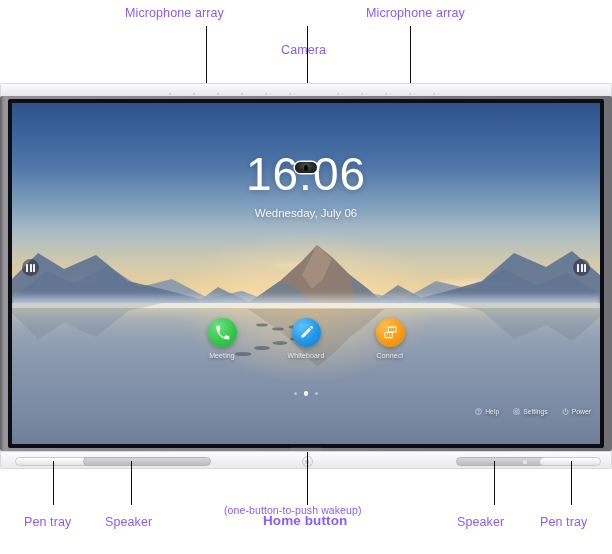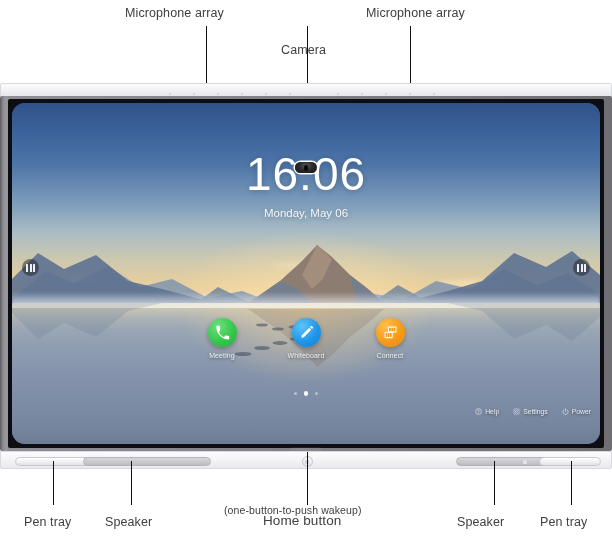--- a/index.html
+++ b/index.html
@@ -4,21 +4,21 @@
 <style>
   html,body{margin:0;padding:0;}
   body{
     width:612px;height:554px;background:#ffffff;
     font-family:"Liberation Sans", sans-serif;
     color:#1a1a1a;overflow:hidden;position:relative;
   }
   .stage{position:absolute;left:0;top:0;width:612px;height:554px;}
 
   
-  .callout{position:absolute;font-size:12.5px;color:#404040;white-space:nowrap;letter-spacing:.1px;}
+  .callout{position:absolute;font-size:12.5px;color:#8b5cf6;white-space:nowrap;letter-spacing:.1px;}
   .callout.sub{font-size:10.5px;}
   .leader{position:absolute;width:1px;background:#101010;}
 
   
   .device{position:absolute;left:0;top:83px;width:612px;height:386px;}
 
   .top-bezel{
     position:absolute;left:0;top:0;width:612px;height:14px;
     background:linear-gradient(180deg,#fbfbfd 0%,#f1f1f5 55%,#e6e6ec 100%);
     border:1px solid #d9d9e0;box-sizing:border-box;border-radius:2px 2px 0 0;
@@ -44,21 +44,21 @@
     background:linear-gradient(90deg,#5c5c60 0%,#8a8a8f 3px,#9a9aa0 6px,#8e8e94 9px,#6e6e73 100%);
     border-radius:2px;
     box-sizing:border-box;
   }
   .panel-inner{
     position:absolute;left:8px;top:3px;width:596px;height:349px;
     background:#0d0d14;border-radius:2px;box-sizing:border-box;padding:4px;
   }
   .screen{
     position:absolute;left:12px;top:7px;width:588px;height:341px;
-    overflow:hidden;background:#2e4f80;border-radius:13px;
+    overflow:hidden;background:#2e4f80;
   }
 
   
   .wp{position:absolute;inset:0;}
   .sky{
     position:absolute;left:0;top:0;width:100%;height:61%;
     background:linear-gradient(180deg,
       #2f5389 0%,
       #3b629a 14%,
       #4f76a8 30%,
@@ -279,21 +279,21 @@
               <ellipse cx="285" cy="236" rx="7" ry="1.8"></ellipse>
               <ellipse cx="268" cy="240" rx="7.5" ry="1.9"></ellipse>
               <ellipse cx="250" cy="245" rx="8" ry="2"></ellipse>
               <ellipse cx="231" cy="251" rx="8.5" ry="2.1"></ellipse>
             </g>
           </svg>
         </div>
 
         <div class="clock-wrap">
           <div class="clock">16:06</div>
-          <div class="clock-date">Monday, May 06</div>
+          <div class="clock-date">Wednesday, July 06</div>
         </div>
 
         <div class="side-widget left">
           <span class="grid-glyph">
               <i></i>
               <i></i>
               <i></i>
             </span>
         </div>
         <div class="side-widget right">
@@ -393,21 +393,21 @@
 
   </div>
 
   <div class="leader" style="left:52.5px;top:461px;height:44px;"></div>
   <div class="callout" style="left:24px;top:515px;">Pen tray</div>
 
   <div class="leader" style="left:130.5px;top:461px;height:44px;"></div>
   <div class="callout" style="left:105px;top:515px;">Speaker</div>
 
   <div class="leader" style="left:306.5px;top:452px;height:53px;"></div>
-  <div class="callout" style="left:263px;top:513px;font-size:13.5px;">Home button</div>
+  <div class="callout" style="left:263px;top:513px;font-size:13.5px;font-weight:bold;">Home button</div>
   <div class="callout sub" style="left:224px;top:504px;">(one-button-to-push wakeup)</div>
 
   <div class="leader" style="left:493.5px;top:461px;height:44px;"></div>
   <div class="callout" style="left:457px;top:515px;">Speaker</div>
 
   <div class="leader" style="left:570.5px;top:461px;height:44px;"></div>
   <div class="callout" style="left:540px;top:515px;">Pen tray</div>
 
 </div>
 

